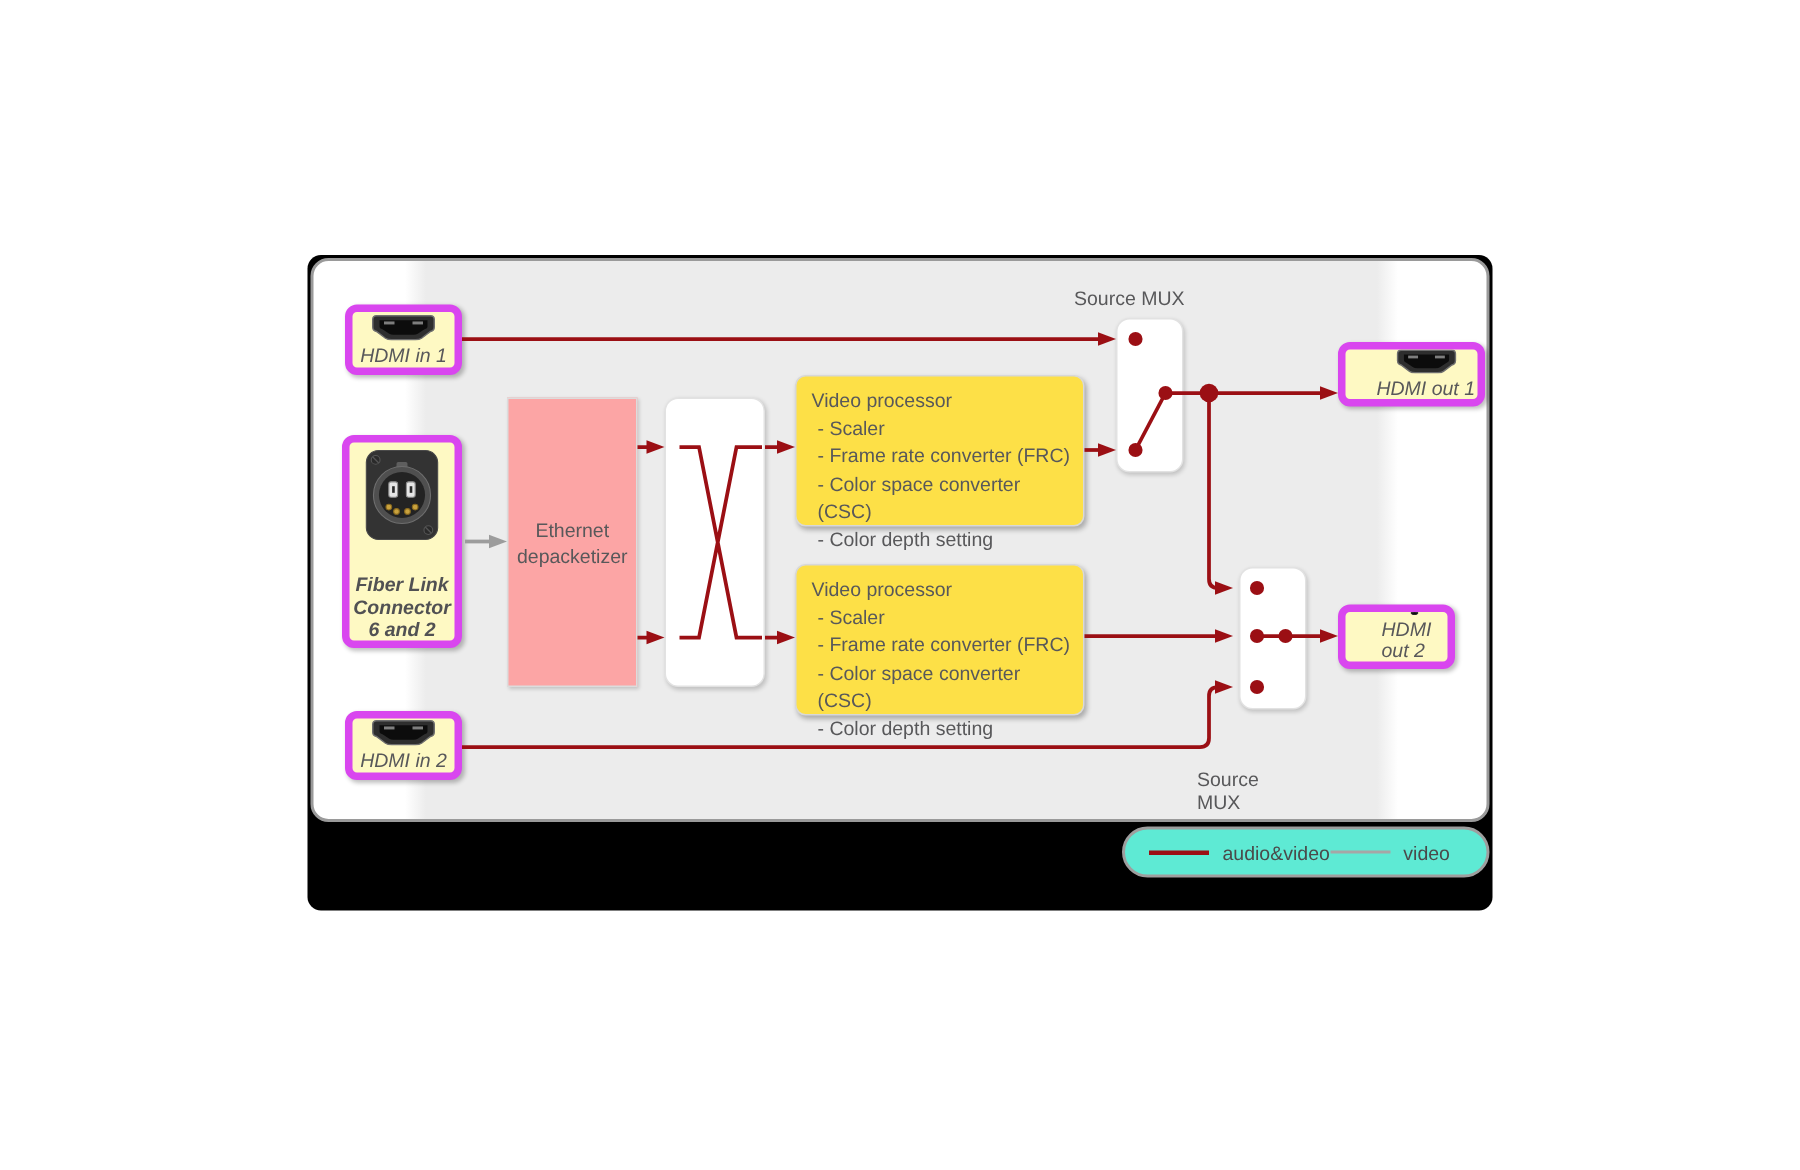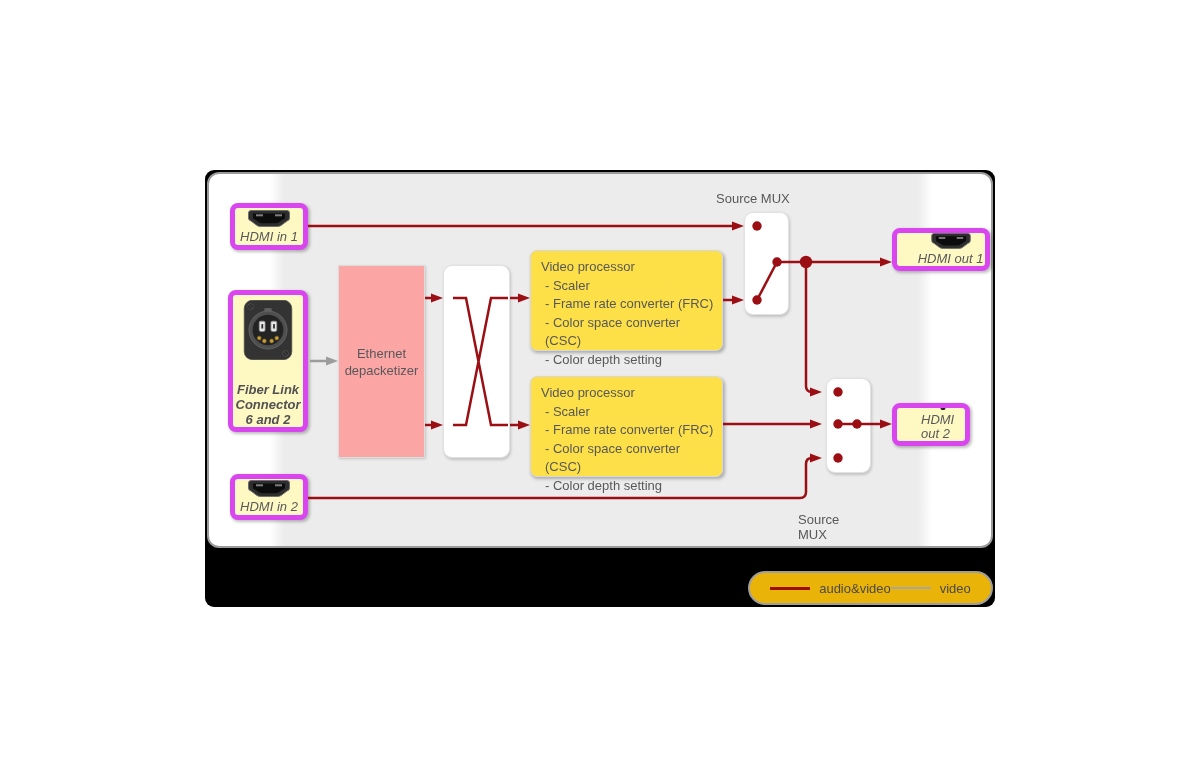--- a/index.html
+++ b/index.html
@@ -31,23 +31,23 @@
   .vp-box{background:#fde047;border:1px solid #D8D8D8;border-radius:7px;
     box-shadow:1.5px 2px 3.5px rgba(0,0,0,0.28);box-sizing:border-box;
     padding:7px 6px 0 10px;line-height:18.5px;}
   .vp-box .vp-items div{padding-left:4px;}
   .mux-label{text-align:left;line-height:15px;}
   .fiber-card{justify-content:flex-start;padding-top:5px;}
   .fiber-label{font-weight:bold;text-align:center;line-height:15px;color:#515153;margin-top:19px;}
   .hdmi-label{line-height:14px;}
   
   .legend{
-    left:748px;top:571px;width:245px;height:34px;background:#eab308;border:2.5px solid #9E9E9E;
+    left:748px;top:551px;width:245px;height:34px;background:#5eead4;border:2.5px solid #9E9E9E;
     border-radius:18px;box-sizing:border-box;display:flex;align-items:center;
-    justify-content:center;padding:0 16px;color:#4A4A4A;
+    justify-content:flex-start;padding:0 16px;color:#4A4A4A;
   }
   .legend-item{display:flex;align-items:center;gap:9px;}
   .line-sample-av{width:40px;height:3px;background:#9B0F14;}
   .line-sample-other{width:40px;height:2px;background:#A6A6A6;}
   svg.overlay{position:absolute;left:0;top:0;pointer-events:none;}
 </style>
 </head>
 <body>
 
 <div class="stage">

